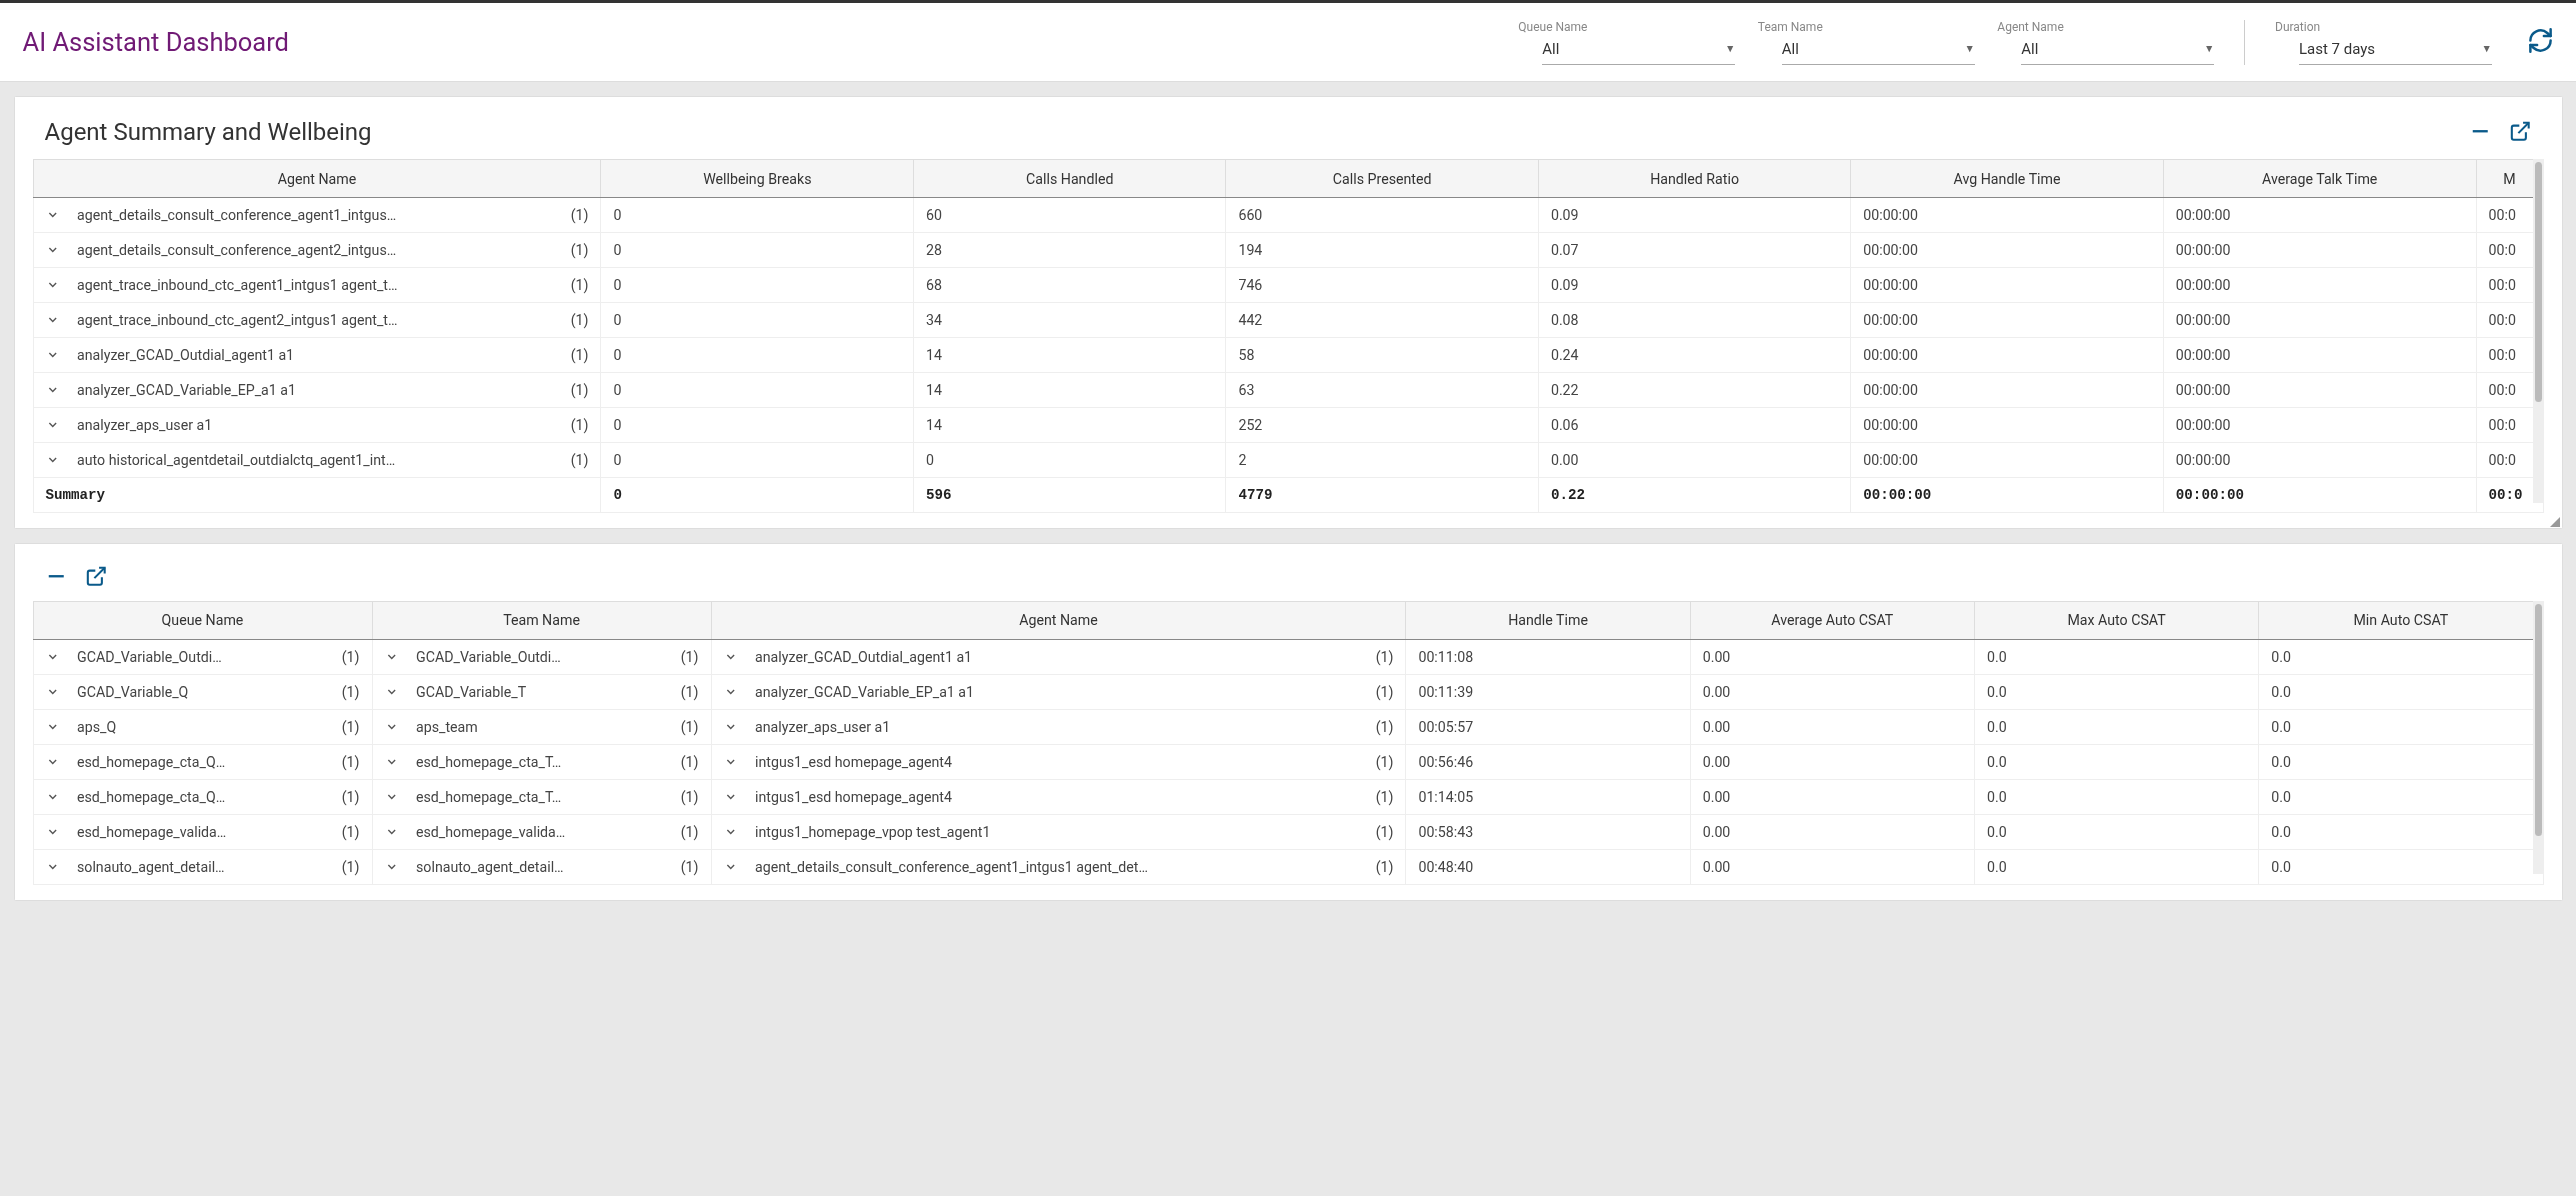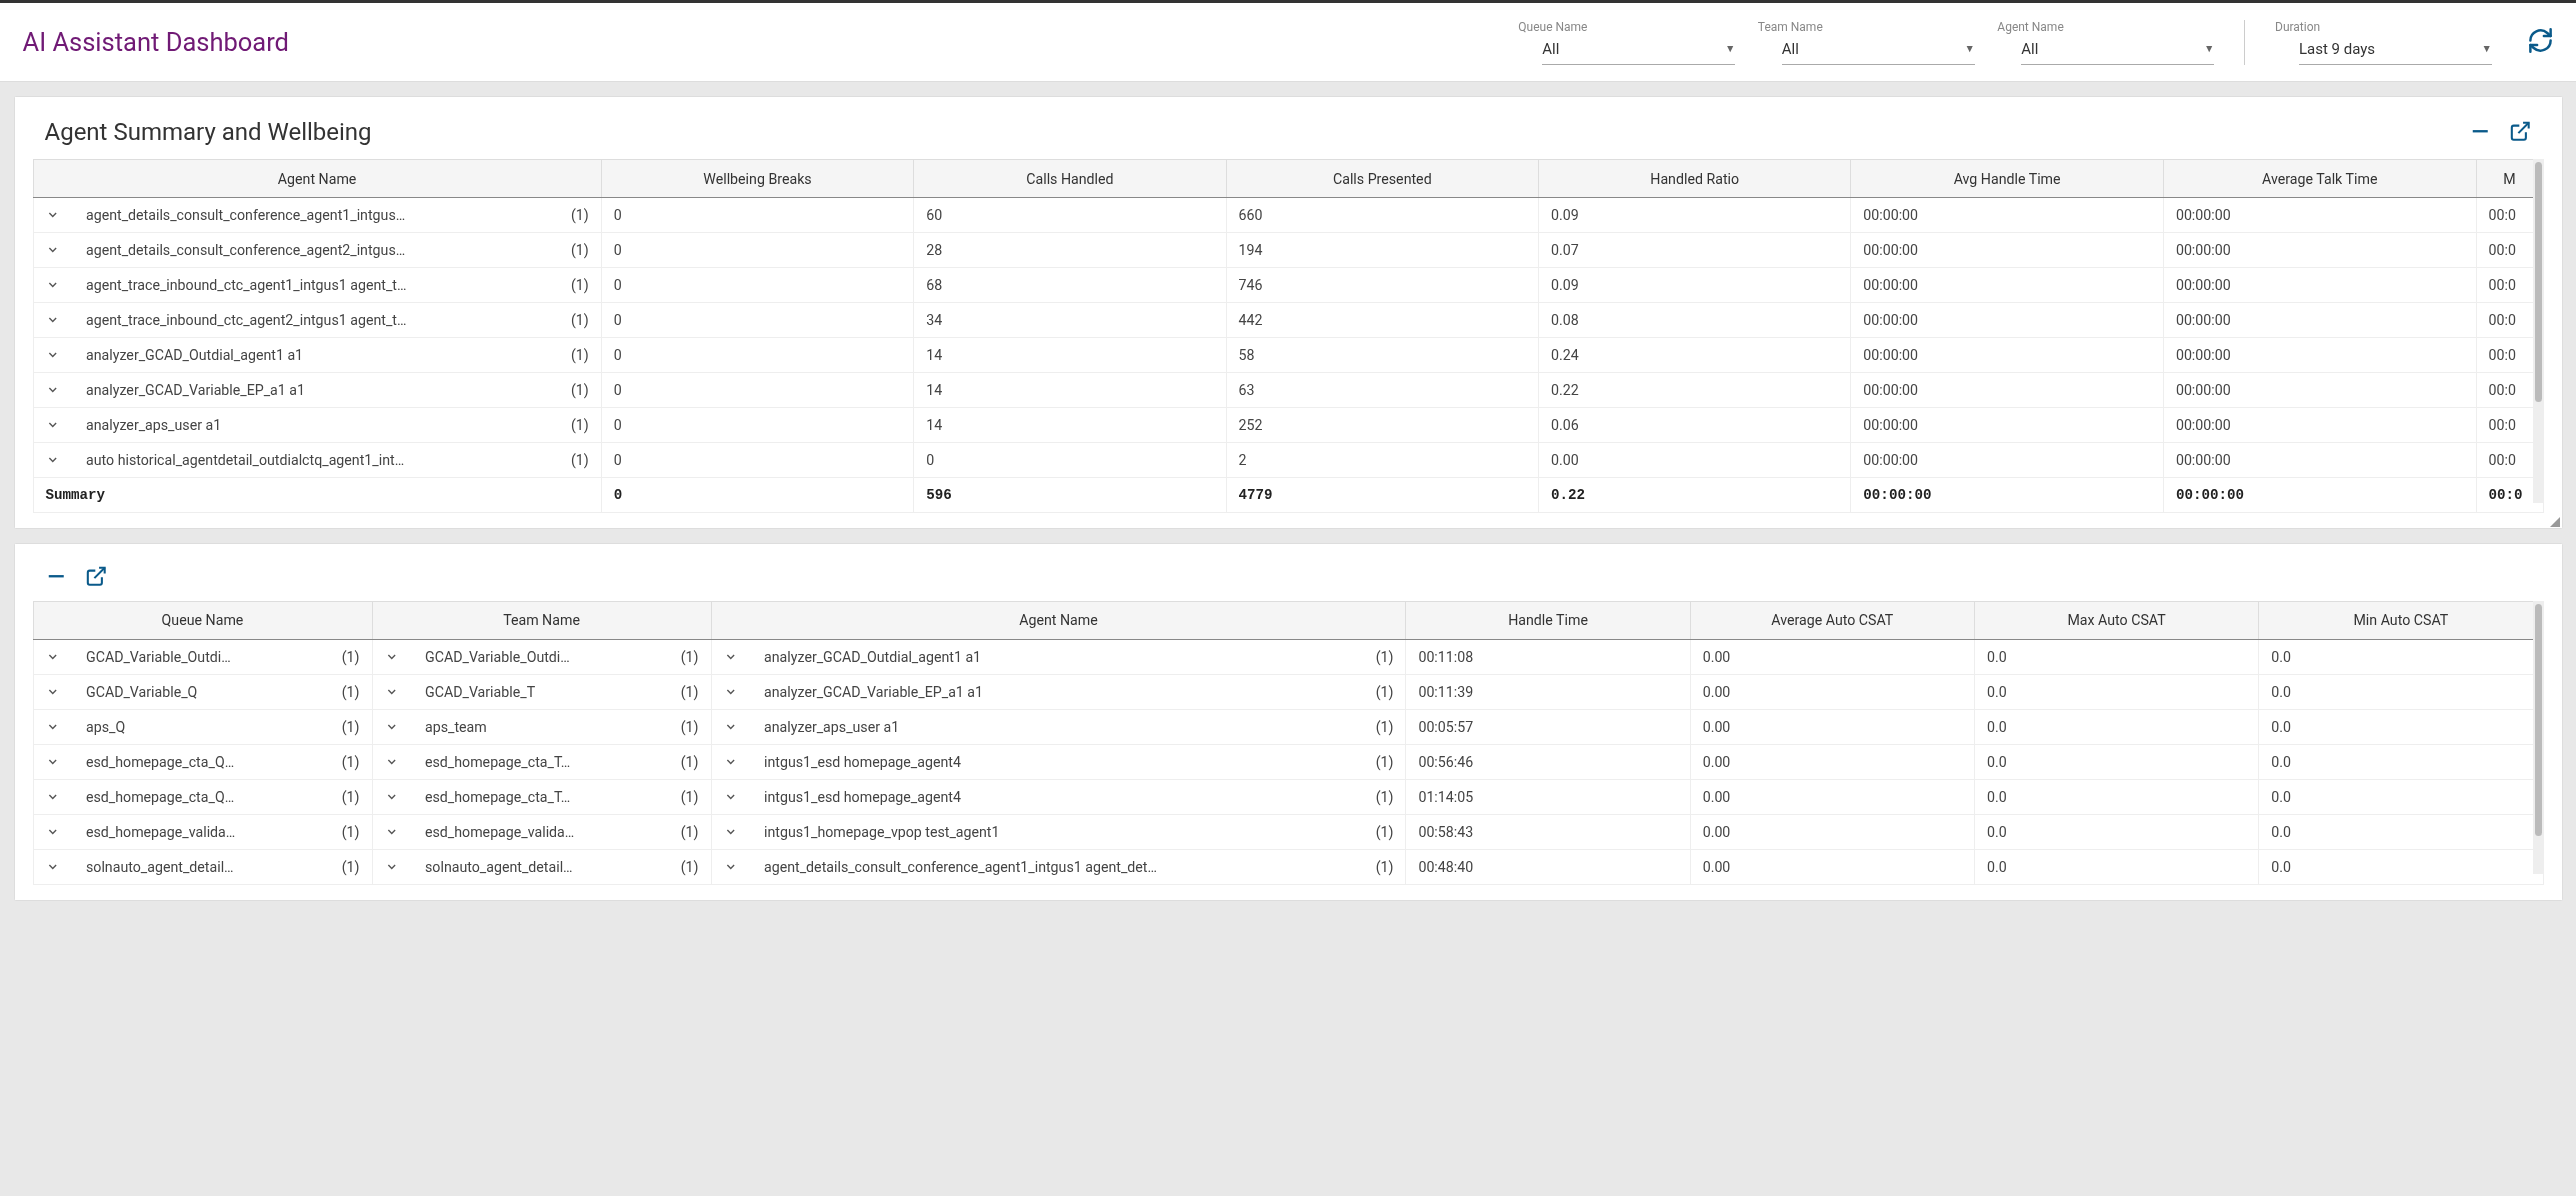--- a/index.html
+++ b/index.html
@@ -131,21 +131,21 @@
     padding: 9px 12px;
     font-size: 14.2px;
     color: #444;
     white-space: nowrap;
     overflow: hidden;
     text-overflow: ellipsis;
   }
   .first-col {
     display: flex;
     align-items: center;
-    gap: 27px;
+    gap: 18px;
   }
   .expand-chevron {
     color: #555;
     cursor: pointer;
     flex-shrink: 0;
   }
   .expand-chevron svg { width: 13.5px; height: 13.5px; display:block; }
   .row-name {
     overflow: hidden;
     text-overflow: ellipsis;
@@ -213,21 +213,21 @@
       <div class="filter-label">Agent Name</div>
       <div class="filter-select">
         <span>All</span>
         <span class="filter-caret">▼</span>
       </div>
     </div>
     <div class="filter-divider"></div>
     <div class="filter">
       <div class="filter-label">Duration</div>
       <div class="filter-select">
-        <span>Last 9 days</span>
+        <span>Last 7 days</span>
         <span class="filter-caret">▼</span>
       </div>
     </div>
     <div class="refresh-btn">
       <svg viewBox="0 0 24 24" fill="none" stroke="currentColor" stroke-width="2.2" stroke-linecap="round" stroke-linejoin="round">
           <path d="M21 2v6h-6"></path>
           <path d="M3 12a9 9 0 0 1 15-6.7L21 8"></path>
           <path d="M3 22v-6h6"></path>
           <path d="M21 12a9 9 0 0 1-15 6.7L3 16"></path>
         </svg>

